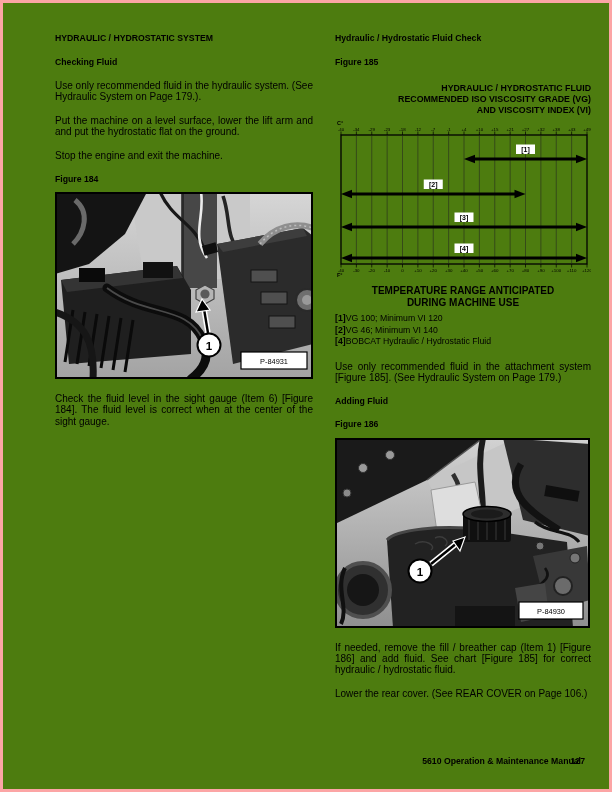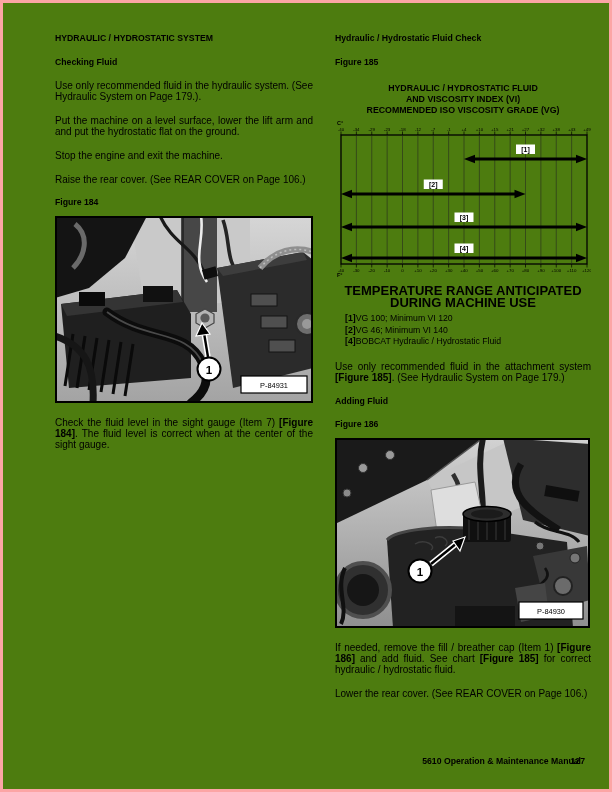--- a/index.html
+++ b/index.html
@@ -6,45 +6,44 @@
   .page{
     position:relative;width:612px;height:792px;background:#4d7c0f;
     box-sizing:border-box;border:3px solid #fca5a5;overflow:hidden;
     font-family:"Liberation Sans","DejaVu Sans",sans-serif;color:#000;
   }
   .col{position:absolute;top:30px;}
   .col-left{left:52px;width:258px;}
   .col-right{left:332px;width:256px;}
   .h{font-weight:bold;font-size:8.7px;line-height:10.5px;margin:0 0 13px;}
   .para{font-size:10px;line-height:11.3px;text-align:justify;margin:0 0 12.4px;}
-  .para b{font-weight:bold;margin-top:48px;}
+  .para b{font-weight:normal;margin-top:48px;}
   .figure-photo{display:block;margin:0 0 12px;}
-  .chart-title{font-weight:bold;font-size:8.8px;line-height:11px;text-align:center;margin:16px 0 2px;}
-  .range-heading{font-weight:bold;font-size:13px;line-height:11.5px;text-align:center;margin:7px 0 5px;}
+  .chart-title{font-weight:bold;font-size:8.8px;line-height:11px;text-align:right;margin:16px 0 2px;}
+  .range-heading{font-weight:bold;font-size:10px;line-height:11.5px;text-align:center;margin:7px 0 5px;}
   .note{font-size:8.7px;line-height:11.6px;text-align:left;}
-  .notes-block{margin:0 10px 13px;}
+  .notes-block{margin:0 0 13px;}
   .footer{position:absolute;left:52px;right:24px;top:753px;height:12px;font-size:8.7px;font-weight:bold;}
   .footer .num{position:absolute;left:0;right:0;text-align:right;}
   .footer .man{position:absolute;right:4px;}
   svg{display:block;}
   .chart-svg{width:256px;height:160px;}
   svg text{font-family:"Liberation Sans","DejaVu Sans",sans-serif;}
 </style>
 </head>
 <body>
 
 <div class="page">
 
   <div class="col col-left">
     <div class="h">HYDRAULIC / HYDROSTATIC SYSTEM</div>
     <div class="h">Checking Fluid</div>
     <p class="para"><span>Use only recommended fluid in the hydraulic system. (See Hydraulic System on Page 179.).</span></p>
     <p class="para"><span>Put the machine on a level surface, lower the lift arm and and put the hydrostatic flat on the ground.</span></p>
     <p class="para"><span>Stop the engine and exit the machine.</span></p>
-    <p class="para"><span>Raise the rear cover. (See REAR COVER on Page 106.)</span></p>
     <div class="h" style="margin-bottom:8px">Figure 184</div>
 
     <svg class="figure-photo" width="258" height="187" viewBox="0 0 258 187">
       <defs>
         <linearGradient id="g184" x1="0" y1="0" x2="0" y2="1">
           <stop offset="0" stop-color="#d6d6d6"></stop>
             <stop offset="1" stop-color="#a3a3a3"></stop>
         </linearGradient>
       </defs>
       <rect x="0" y="0" width="258" height="187" fill="url(#g184)"></rect>
@@ -92,31 +91,31 @@
         <circle cx="154" cy="153" r="11.5" fill="#ffffff" stroke="#000000" stroke-width="2"></circle>
         <text x="154" y="157.5" font-size="11.5" font-weight="bold" text-anchor="middle">1</text>
       </g>
       <g>
         <rect x="186" y="160" width="66" height="17" fill="#ffffff" stroke="#000000" stroke-width="1.2"></rect>
         <text x="219" y="172" font-size="7.4" text-anchor="middle">P-84931</text>
       </g>
       <rect x="1" y="1" width="256" height="185" fill="none" stroke="#000000" stroke-width="2"></rect>
     </svg>
 
-    <p class="para" style="margin-top:14px"><span>Check the fluid level in the sight gauge (Item 7) </span><b>[Figure 184]</b><span>. The fluid level is correct when at the center of the sight gauge.</span></p>
+    <p class="para" style="margin-top:14px"><span>Check the fluid level in the sight gauge (Item 6) </span><b>[Figure 184]</b><span>. The fluid level is correct when at the center of the sight gauge.</span></p>
   </div>
 
   <div class="col col-right">
     <div class="h">Hydraulic / Hydrostatic Fluid Check</div>
     <div class="h">Figure 185</div>
 
     <div class="chart-title">
       <div>HYDRAULIC / HYDROSTATIC FLUID</div>
+      <div>RECOMMENDED ISO VISCOSITY GRADE (VG)</div>
       <div>AND VISCOSITY INDEX (VI)</div>
-      <div>RECOMMENDED ISO VISCOSITY GRADE (VG)</div>
     </div>
 
     <svg id="fluid-chart" class="chart-svg" viewBox="0 0 256 160">
         <text x="2" y="7" font-size="5.5" font-weight="bold">C°</text>
         <text x="2" y="159" font-size="5.5" font-weight="bold">F°</text>
         <text x="6" y="12.5" font-size="4.4" text-anchor="middle">-40</text>
         <line x1="6" y1="13.5" x2="6" y2="17" stroke="#000" stroke-width="0.7"></line>
         <text x="21.375" y="12.5" font-size="4.4" text-anchor="middle">-34</text>
         <line x1="21.375" y1="13.5" x2="21.375" y2="17" stroke="#000" stroke-width="0.7"></line>
         <text x="36.75" y="12.5" font-size="4.4" text-anchor="middle">-29</text>

